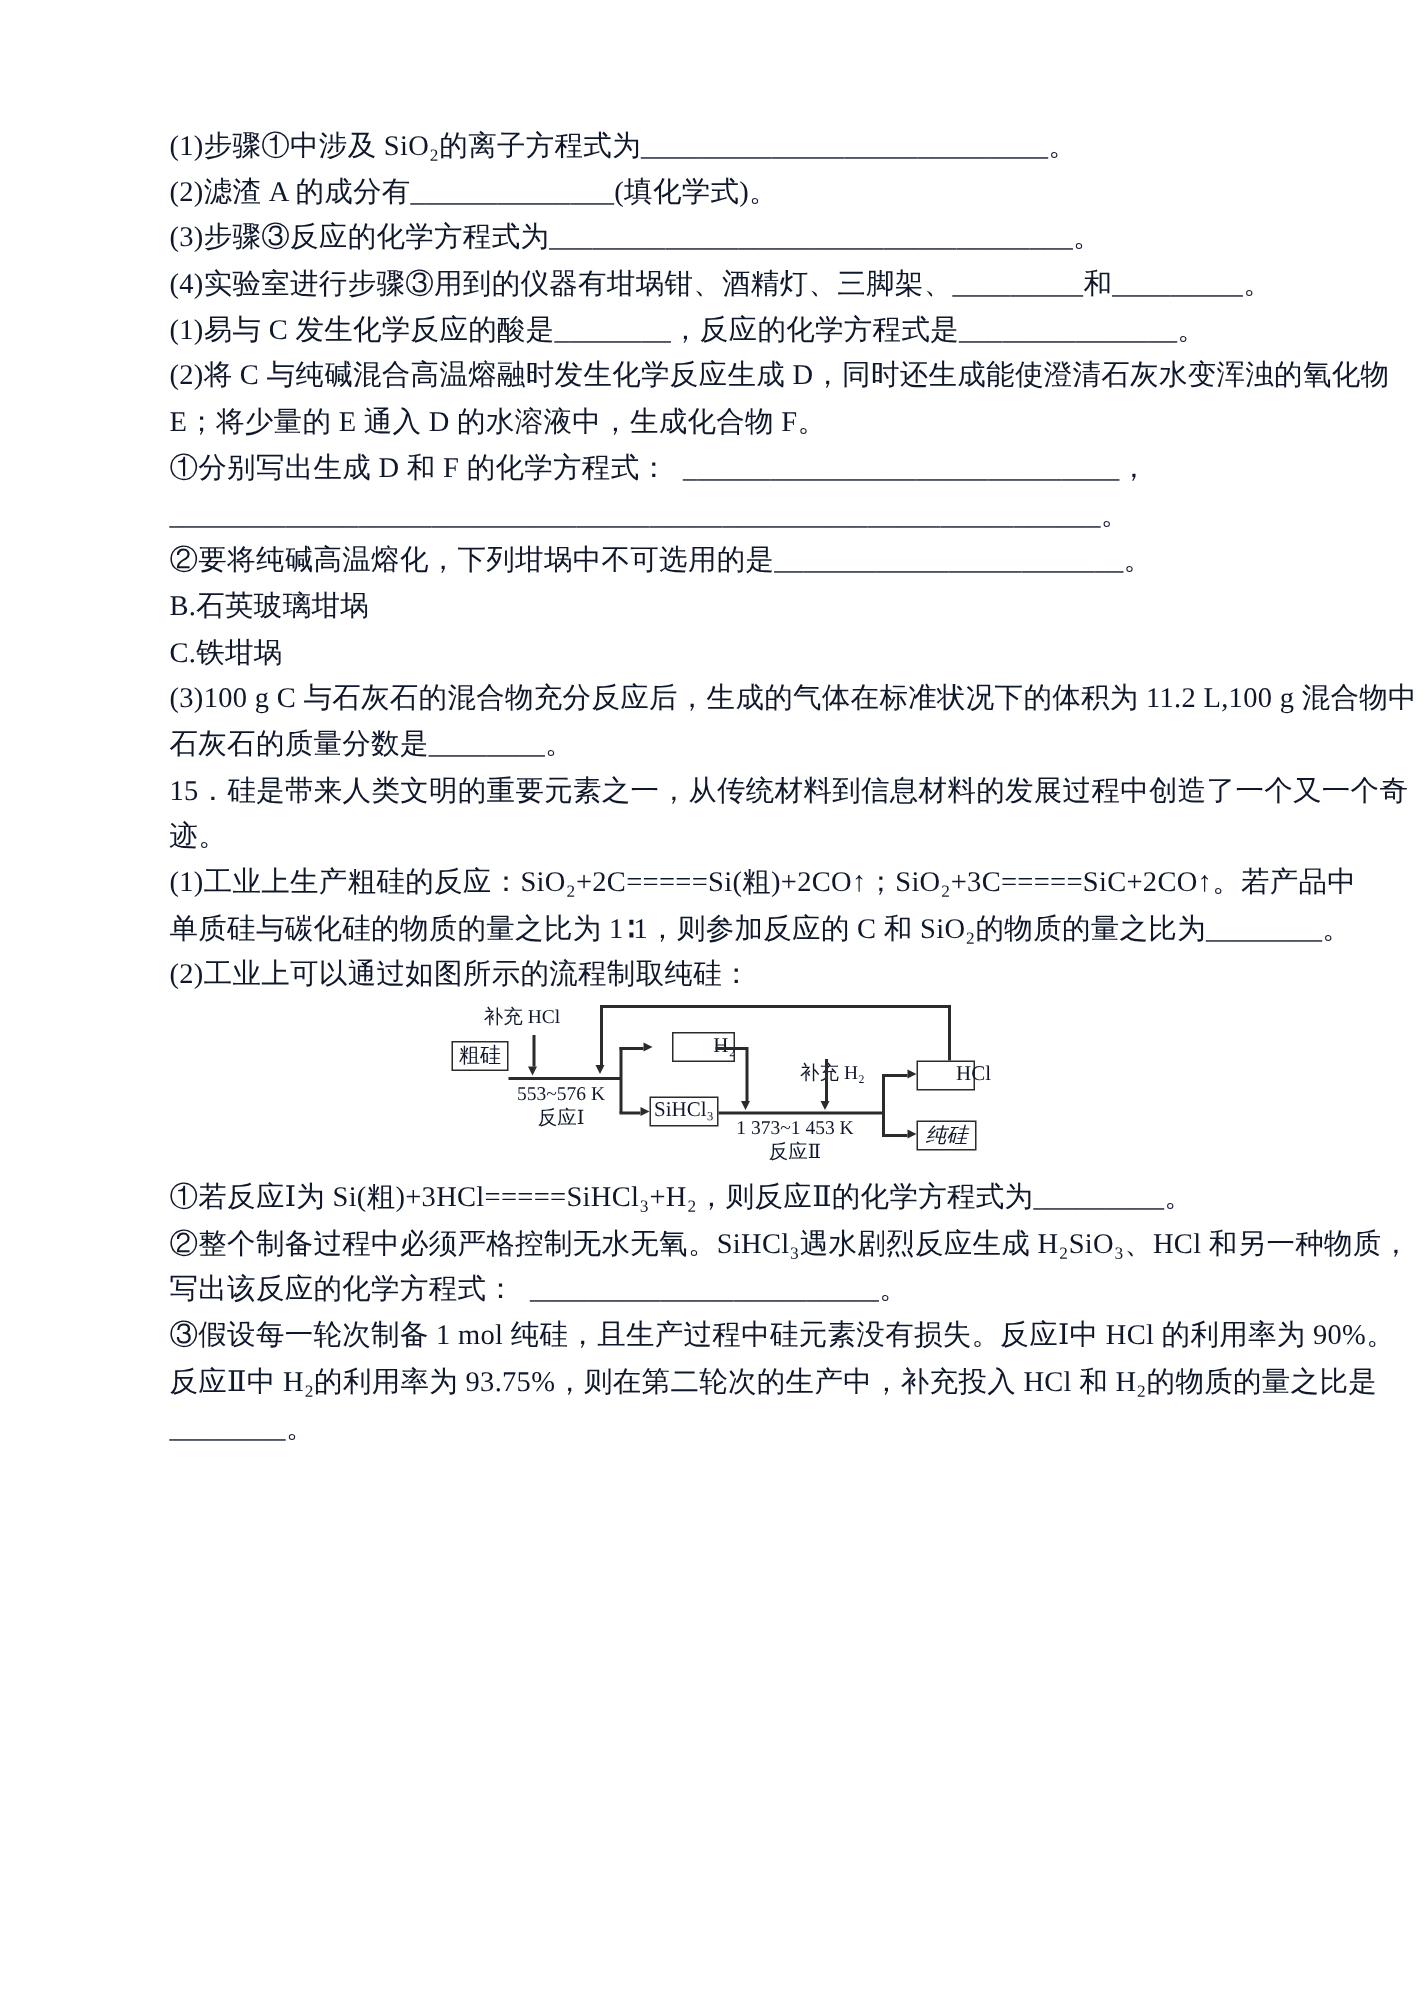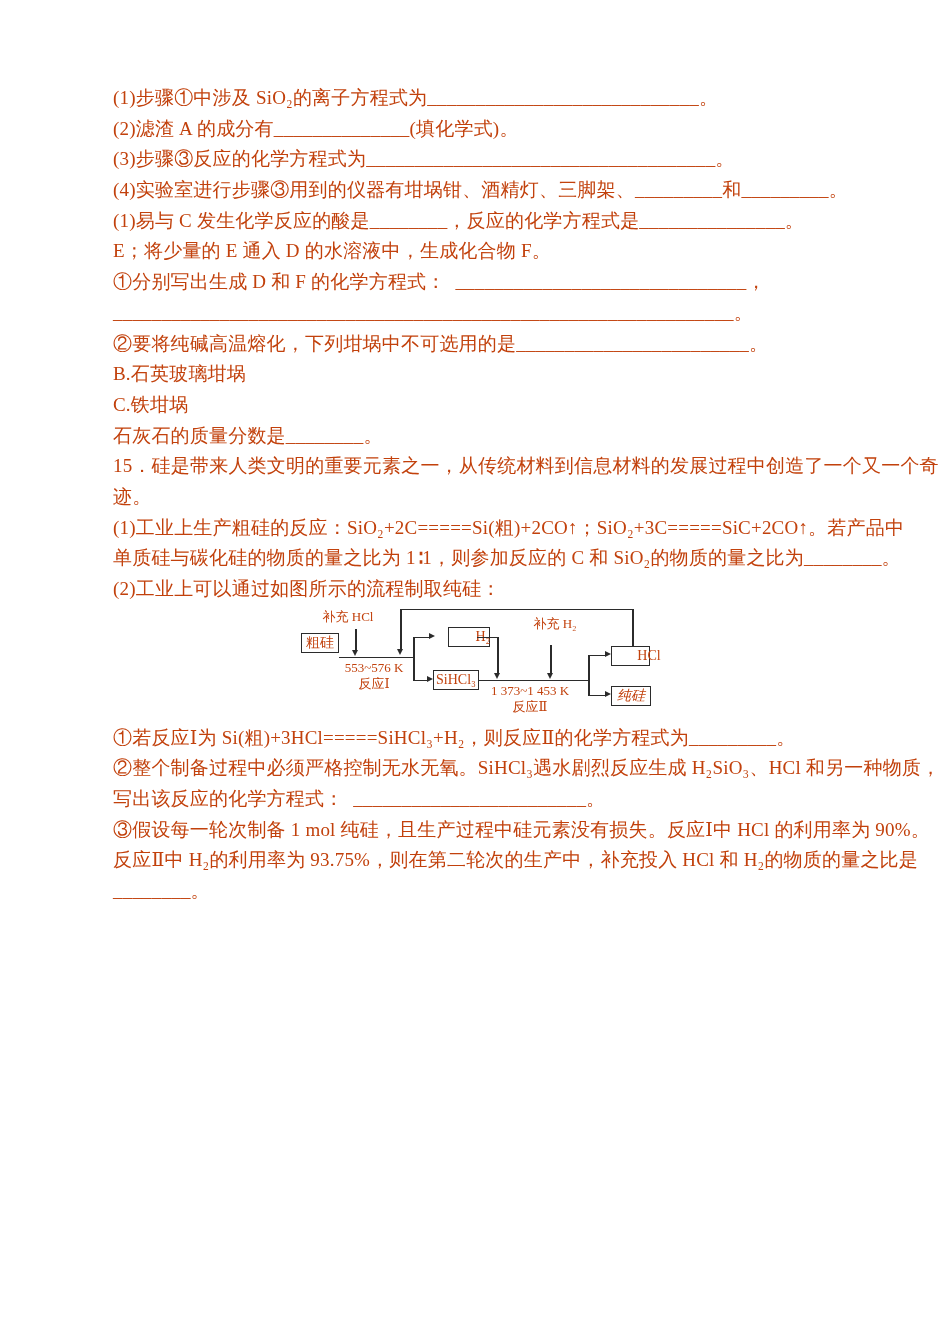--- a/index.html
+++ b/index.html
@@ -1,21 +1,21 @@
 <!DOCTYPE html>
 <html><head>
 <meta charset="utf-8">
 <style>
   html,body{margin:0;padding:0;background:#ffffff;}
   .page{
     position:relative;
     width:950px;height:1344px;
     background:#ffffff;
     font-family:"Liberation Serif","DejaVu Serif",serif;
-    color:#c2410c;
+    color:#0f172a;
     overflow:hidden;
   }
   .doc{
     position:absolute;
     left:113px;top:83px;
     width:760px;
   }
   .tline{
     height:30.7px;
     line-height:30.7px;
@@ -66,40 +66,42 @@
 
 <div class="page">
   <div class="doc">
 
     <div class="tline">(1)步骤①中涉及 SiO₂的离子方程式为____________________________。</div>
     <div class="tline">(2)滤渣 A 的成分有______________(填化学式)。</div>
     <div class="tline">(3)步骤③反应的化学方程式为____________________________________。</div>
     <div class="tline">(4)实验室进行步骤③用到的仪器有坩埚钳、酒精灯、三脚架、_________和_________。</div>
 
     <div class="tline">(1)易与 C 发生化学反应的酸是________，反应的化学方程式是_______________。</div>
+    <div class="tline">(2)将 C 与纯碱混合高温熔融时发生化学反应生成 D，同时还生成能使澄清石灰水变浑浊的氧化物</div>
     <div class="tline">E；将少量的 E 通入 D 的水溶液中，生成化合物 F。</div>
     <div class="tline">①分别写出生成 D 和 F 的化学方程式：  ______________________________，</div>
     <div class="tline">________________________________________________________________。</div>
     <div class="tline">②要将纯碱高温熔化，下列坩埚中不可选用的是________________________。</div>
     <div class="tline">B.石英玻璃坩埚</div>
     <div class="tline">C.铁坩埚</div>
+    <div class="tline">(3)100 g C 与石灰石的混合物充分反应后，生成的气体在标准状况下的体积为 11.2 L,100 g 混合物中</div>
     <div class="tline">石灰石的质量分数是________。</div>
 
     <div class="tline">15．硅是带来人类文明的重要元素之一，从传统材料到信息材料的发展过程中创造了一个又一个奇</div>
     <div class="tline">迹。</div>
     <div class="tline">(1)工业上生产粗硅的反应：SiO₂+2C=====Si(粗)+2CO↑；SiO₂+3C=====SiC+2CO↑。若产品中</div>
     <div class="tline">单质硅与碳化硅的物质的量之比为 1∶1，则参加反应的 C 和 SiO₂的物质的量之比为________。</div>
     <div class="tline">(2)工业上可以通过如图所示的流程制取纯硅：</div>
 
     <div class="diagram">
 
       <div class="dlabel" style="left:8px;top:3px;width:90px;">补充 HCl</div>
       <div class="dlabel" style="left:36px;top:55px;width:86px;">553~576 K</div>
       <div class="dlabel" style="left:36px;top:70px;width:86px;">反应Ⅰ</div>
-      <div class="dlabel" style="left:222px;top:10px;width:76px;">补充 H₂</div>
+      <div class="dlabel" style="left:222px;top:40px;width:76px;">补充 H₂</div>
       <div class="dlabel" style="left:178px;top:78px;width:114px;">1 373~1 453 K</div>
       <div class="dlabel" style="left:178px;top:93px;width:114px;">反应Ⅱ</div>
 
       <div class="dbox" style="left:6px;top:28px;width:38px;height:20px;">粗硅</div>
       <div class="dbox" style="left:153px;top:22px;width:42px;height:20px;padding-left:28px;">H₂</div>
       <div class="dbox" style="left:138px;top:65px;width:46px;height:20px;">SiHCl₃</div>
       <div class="dbox" style="left:316px;top:41px;width:38px;height:20px;padding-left:37px;">HCl</div>
       <div class="dbox" style="left:316px;top:81px;width:40px;height:20px;font-style:italic;">纯硅</div>
 
       <div class="hl" style="left:44px;top:52px;width:75px;"></div>

